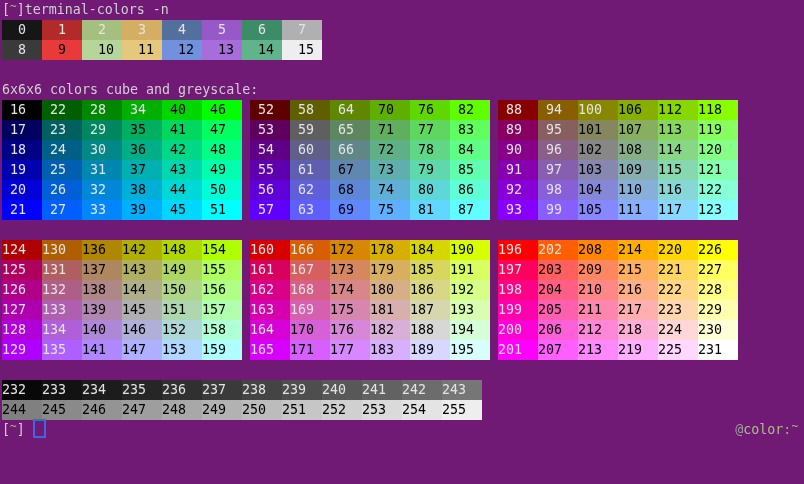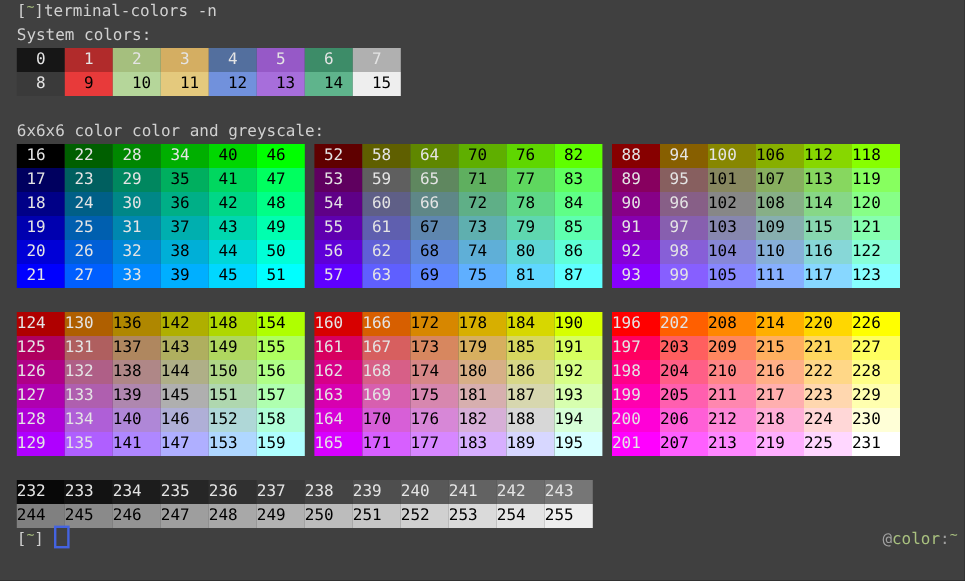--- a/index.html
+++ b/index.html
@@ -1,24 +1,24 @@
 <!DOCTYPE html>
 <html><head>
 <meta charset="utf-8">
 <style>
   html,body{margin:0;padding:0;background:#1e1e1e;}
   .terminal{
     position:relative;
     width:804px;height:484px;
-    background:#404040;
+    background:#701a75;
     font-family:"DejaVu Sans Mono","Liberation Mono",monospace;
     font-size:13.3px;
     color:#d0d0d0;
     overflow:hidden;
-    padding-left:14px;
+    padding-left:2px;
     box-sizing:border-box;
   }
   .line{height:20px;line-height:20px;white-space:pre;font-variant-ligatures:none;}
   .cell{
     display:inline-block;width:40px;height:20px;
     line-height:20px;vertical-align:top;white-space:pre;
     overflow:hidden;
   }
   .bgap{display:inline-block;width:8px;height:20px;vertical-align:top;}
   .sup{position:relative;top:-4px;font-size:11px;}
@@ -32,28 +32,27 @@
   .bottom-line{position:relative;}
   .right-status{position:absolute;right:6px;top:0;}
 </style>
 </head>
 <body>
 
 <div class="terminal">
 
   <div class="line"><span>[</span><span class="sup green">~</span><span>]</span><span>terminal-colors -n</span></div>
 
-  <div class="line">System colors:</div>
 
   <div class="line"><span class="cell" style="background: rgb(22, 22, 22); color: rgb(228, 228, 228);">  0  </span><span class="cell" style="background: rgb(177, 43, 43); color: rgb(228, 228, 228);">  1  </span><span class="cell" style="background: rgb(165, 191, 126); color: rgb(228, 228, 228);">  2  </span><span class="cell" style="background: rgb(212, 174, 98); color: rgb(228, 228, 228);">  3  </span><span class="cell" style="background: rgb(83, 111, 158); color: rgb(228, 228, 228);">  4  </span><span class="cell" style="background: rgb(150, 89, 199); color: rgb(228, 228, 228);">  5  </span><span class="cell" style="background: rgb(61, 140, 104); color: rgb(228, 228, 228);">  6  </span><span class="cell" style="background: rgb(176, 176, 176); color: rgb(228, 228, 228);">  7  </span></div>
   <div class="line"><span class="cell" style="background: rgb(58, 58, 58); color: rgb(228, 228, 228);">  8  </span><span class="cell" style="background: rgb(232, 58, 58); color: rgb(0, 0, 0);">  9  </span><span class="cell" style="background: rgb(181, 214, 154); color: rgb(0, 0, 0);">  10 </span><span class="cell" style="background: rgb(228, 201, 125); color: rgb(0, 0, 0);">  11 </span><span class="cell" style="background: rgb(113, 145, 220); color: rgb(0, 0, 0);">  12 </span><span class="cell" style="background: rgb(167, 110, 219); color: rgb(0, 0, 0);">  13 </span><span class="cell" style="background: rgb(95, 180, 140); color: rgb(0, 0, 0);">  14 </span><span class="cell" style="background: rgb(238, 238, 238); color: rgb(0, 0, 0);">  15 </span></div>
 
   <div class="line"></div>
 
-  <div class="line">6x6x6 color color and greyscale:</div>
+  <div class="line">6x6x6 colors cube and greyscale:</div>
 
   <div>
       <div class="line"><span class="cell" style="background: rgb(0, 0, 0); color: rgb(228, 228, 228);"> 16  </span><span class="cell" style="background: rgb(0, 95, 0); color: rgb(228, 228, 228);"> 22  </span><span class="cell" style="background: rgb(0, 135, 0); color: rgb(228, 228, 228);"> 28  </span><span class="cell" style="background: rgb(0, 175, 0); color: rgb(228, 228, 228);"> 34  </span><span class="cell" style="background: rgb(0, 215, 0); color: rgb(0, 0, 0);"> 40  </span><span class="cell" style="background: rgb(0, 255, 0); color: rgb(0, 0, 0);"> 46  </span><span class="bgap"> </span><span class="cell" style="background: rgb(95, 0, 0); color: rgb(228, 228, 228);"> 52  </span><span class="cell" style="background: rgb(95, 95, 0); color: rgb(228, 228, 228);"> 58  </span><span class="cell" style="background: rgb(95, 135, 0); color: rgb(228, 228, 228);"> 64  </span><span class="cell" style="background: rgb(95, 175, 0); color: rgb(0, 0, 0);"> 70  </span><span class="cell" style="background: rgb(95, 215, 0); color: rgb(0, 0, 0);"> 76  </span><span class="cell" style="background: rgb(95, 255, 0); color: rgb(0, 0, 0);"> 82  </span><span class="bgap"> </span><span class="cell" style="background: rgb(135, 0, 0); color: rgb(228, 228, 228);"> 88  </span><span class="cell" style="background: rgb(135, 95, 0); color: rgb(228, 228, 228);"> 94  </span><span class="cell" style="background: rgb(135, 135, 0); color: rgb(228, 228, 228);">100  </span><span class="cell" style="background: rgb(135, 175, 0); color: rgb(0, 0, 0);">106  </span><span class="cell" style="background: rgb(135, 215, 0); color: rgb(0, 0, 0);">112  </span><span class="cell" style="background: rgb(135, 255, 0); color: rgb(0, 0, 0);">118  </span></div>
       <div class="line"><span class="cell" style="background: rgb(0, 0, 95); color: rgb(228, 228, 228);"> 17  </span><span class="cell" style="background: rgb(0, 95, 95); color: rgb(228, 228, 228);"> 23  </span><span class="cell" style="background: rgb(0, 135, 95); color: rgb(228, 228, 228);"> 29  </span><span class="cell" style="background: rgb(0, 175, 95); color: rgb(0, 0, 0);"> 35  </span><span class="cell" style="background: rgb(0, 215, 95); color: rgb(0, 0, 0);"> 41  </span><span class="cell" style="background: rgb(0, 255, 95); color: rgb(0, 0, 0);"> 47  </span><span class="bgap"> </span><span class="cell" style="background: rgb(95, 0, 95); color: rgb(228, 228, 228);"> 53  </span><span class="cell" style="background: rgb(95, 95, 95); color: rgb(228, 228, 228);"> 59  </span><span class="cell" style="background: rgb(95, 135, 95); color: rgb(228, 228, 228);"> 65  </span><span class="cell" style="background: rgb(95, 175, 95); color: rgb(0, 0, 0);"> 71  </span><span class="cell" style="background: rgb(95, 215, 95); color: rgb(0, 0, 0);"> 77  </span><span class="cell" style="background: rgb(95, 255, 95); color: rgb(0, 0, 0);"> 83  </span><span class="bgap"> </span><span class="cell" style="background: rgb(135, 0, 95); color: rgb(228, 228, 228);"> 89  </span><span class="cell" style="background: rgb(135, 95, 95); color: rgb(228, 228, 228);"> 95  </span><span class="cell" style="background: rgb(135, 135, 95); color: rgb(0, 0, 0);">101  </span><span class="cell" style="background: rgb(135, 175, 95); color: rgb(0, 0, 0);">107  </span><span class="cell" style="background: rgb(135, 215, 95); color: rgb(0, 0, 0);">113  </span><span class="cell" style="background: rgb(135, 255, 95); color: rgb(0, 0, 0);">119  </span></div>
       <div class="line"><span class="cell" style="background: rgb(0, 0, 135); color: rgb(228, 228, 228);"> 18  </span><span class="cell" style="background: rgb(0, 95, 135); color: rgb(228, 228, 228);"> 24  </span><span class="cell" style="background: rgb(0, 135, 135); color: rgb(228, 228, 228);"> 30  </span><span class="cell" style="background: rgb(0, 175, 135); color: rgb(0, 0, 0);"> 36  </span><span class="cell" style="background: rgb(0, 215, 135); color: rgb(0, 0, 0);"> 42  </span><span class="cell" style="background: rgb(0, 255, 135); color: rgb(0, 0, 0);"> 48  </span><span class="bgap"> </span><span class="cell" style="background: rgb(95, 0, 135); color: rgb(228, 228, 228);"> 54  </span><span class="cell" style="background: rgb(95, 95, 135); color: rgb(228, 228, 228);"> 60  </span><span class="cell" style="background: rgb(95, 135, 135); color: rgb(228, 228, 228);"> 66  </span><span class="cell" style="background: rgb(95, 175, 135); color: rgb(0, 0, 0);"> 72  </span><span class="cell" style="background: rgb(95, 215, 135); color: rgb(0, 0, 0);"> 78  </span><span class="cell" style="background: rgb(95, 255, 135); color: rgb(0, 0, 0);"> 84  </span><span class="bgap"> </span><span class="cell" style="background: rgb(135, 0, 135); color: rgb(228, 228, 228);"> 90  </span><span class="cell" style="background: rgb(135, 95, 135); color: rgb(228, 228, 228);"> 96  </span><span class="cell" style="background: rgb(135, 135, 135); color: rgb(0, 0, 0);">102  </span><span class="cell" style="background: rgb(135, 175, 135); color: rgb(0, 0, 0);">108  </span><span class="cell" style="background: rgb(135, 215, 135); color: rgb(0, 0, 0);">114  </span><span class="cell" style="background: rgb(135, 255, 135); color: rgb(0, 0, 0);">120  </span></div>
       <div class="line"><span class="cell" style="background: rgb(0, 0, 175); color: rgb(228, 228, 228);"> 19  </span><span class="cell" style="background: rgb(0, 95, 175); color: rgb(228, 228, 228);"> 25  </span><span class="cell" style="background: rgb(0, 135, 175); color: rgb(228, 228, 228);"> 31  </span><span class="cell" style="background: rgb(0, 175, 175); color: rgb(0, 0, 0);"> 37  </span><span class="cell" style="background: rgb(0, 215, 175); color: rgb(0, 0, 0);"> 43  </span><span class="cell" style="background: rgb(0, 255, 175); color: rgb(0, 0, 0);"> 49  </span><span class="bgap"> </span><span class="cell" style="background: rgb(95, 0, 175); color: rgb(228, 228, 228);"> 55  </span><span class="cell" style="background: rgb(95, 95, 175); color: rgb(228, 228, 228);"> 61  </span><span class="cell" style="background: rgb(95, 135, 175); color: rgb(0, 0, 0);"> 67  </span><span class="cell" style="background: rgb(95, 175, 175); color: rgb(0, 0, 0);"> 73  </span><span class="cell" style="background: rgb(95, 215, 175); color: rgb(0, 0, 0);"> 79  </span><span class="cell" style="background: rgb(95, 255, 175); color: rgb(0, 0, 0);"> 85  </span><span class="bgap"> </span><span class="cell" style="background: rgb(135, 0, 175); color: rgb(228, 228, 228);"> 91  </span><span class="cell" style="background: rgb(135, 95, 175); color: rgb(228, 228, 228);"> 97  </span><span class="cell" style="background: rgb(135, 135, 175); color: rgb(0, 0, 0);">103  </span><span class="cell" style="background: rgb(135, 175, 175); color: rgb(0, 0, 0);">109  </span><span class="cell" style="background: rgb(135, 215, 175); color: rgb(0, 0, 0);">115  </span><span class="cell" style="background: rgb(135, 255, 175); color: rgb(0, 0, 0);">121  </span></div>
       <div class="line"><span class="cell" style="background: rgb(0, 0, 215); color: rgb(228, 228, 228);"> 20  </span><span class="cell" style="background: rgb(0, 95, 215); color: rgb(228, 228, 228);"> 26  </span><span class="cell" style="background: rgb(0, 135, 215); color: rgb(228, 228, 228);"> 32  </span><span class="cell" style="background: rgb(0, 175, 215); color: rgb(0, 0, 0);"> 38  </span><span class="cell" style="background: rgb(0, 215, 215); color: rgb(0, 0, 0);"> 44  </span><span class="cell" style="background: rgb(0, 255, 215); color: rgb(0, 0, 0);"> 50  </span><span class="bgap"> </span><span class="cell" style="background: rgb(95, 0, 215); color: rgb(228, 228, 228);"> 56  </span><span class="cell" style="background: rgb(95, 95, 215); color: rgb(228, 228, 228);"> 62  </span><span class="cell" style="background: rgb(95, 135, 215); color: rgb(0, 0, 0);"> 68  </span><span class="cell" style="background: rgb(95, 175, 215); color: rgb(0, 0, 0);"> 74  </span><span class="cell" style="background: rgb(95, 215, 215); color: rgb(0, 0, 0);"> 80  </span><span class="cell" style="background: rgb(95, 255, 215); color: rgb(0, 0, 0);"> 86  </span><span class="bgap"> </span><span class="cell" style="background: rgb(135, 0, 215); color: rgb(228, 228, 228);"> 92  </span><span class="cell" style="background: rgb(135, 95, 215); color: rgb(228, 228, 228);"> 98  </span><span class="cell" style="background: rgb(135, 135, 215); color: rgb(0, 0, 0);">104  </span><span class="cell" style="background: rgb(135, 175, 215); color: rgb(0, 0, 0);">110  </span><span class="cell" style="background: rgb(135, 215, 215); color: rgb(0, 0, 0);">116  </span><span class="cell" style="background: rgb(135, 255, 215); color: rgb(0, 0, 0);">122  </span></div>
       <div class="line"><span class="cell" style="background: rgb(0, 0, 255); color: rgb(228, 228, 228);"> 21  </span><span class="cell" style="background: rgb(0, 95, 255); color: rgb(228, 228, 228);"> 27  </span><span class="cell" style="background: rgb(0, 135, 255); color: rgb(228, 228, 228);"> 33  </span><span class="cell" style="background: rgb(0, 175, 255); color: rgb(0, 0, 0);"> 39  </span><span class="cell" style="background: rgb(0, 215, 255); color: rgb(0, 0, 0);"> 45  </span><span class="cell" style="background: rgb(0, 255, 255); color: rgb(0, 0, 0);"> 51  </span><span class="bgap"> </span><span class="cell" style="background: rgb(95, 0, 255); color: rgb(228, 228, 228);"> 57  </span><span class="cell" style="background: rgb(95, 95, 255); color: rgb(228, 228, 228);"> 63  </span><span class="cell" style="background: rgb(95, 135, 255); color: rgb(0, 0, 0);"> 69  </span><span class="cell" style="background: rgb(95, 175, 255); color: rgb(0, 0, 0);"> 75  </span><span class="cell" style="background: rgb(95, 215, 255); color: rgb(0, 0, 0);"> 81  </span><span class="cell" style="background: rgb(95, 255, 255); color: rgb(0, 0, 0);"> 87  </span><span class="bgap"> </span><span class="cell" style="background: rgb(135, 0, 255); color: rgb(228, 228, 228);"> 93  </span><span class="cell" style="background: rgb(135, 95, 255); color: rgb(228, 228, 228);"> 99  </span><span class="cell" style="background: rgb(135, 135, 255); color: rgb(0, 0, 0);">105  </span><span class="cell" style="background: rgb(135, 175, 255); color: rgb(0, 0, 0);">111  </span><span class="cell" style="background: rgb(135, 215, 255); color: rgb(0, 0, 0);">117  </span><span class="cell" style="background: rgb(135, 255, 255); color: rgb(0, 0, 0);">123  </span></div>
     </div>
 

